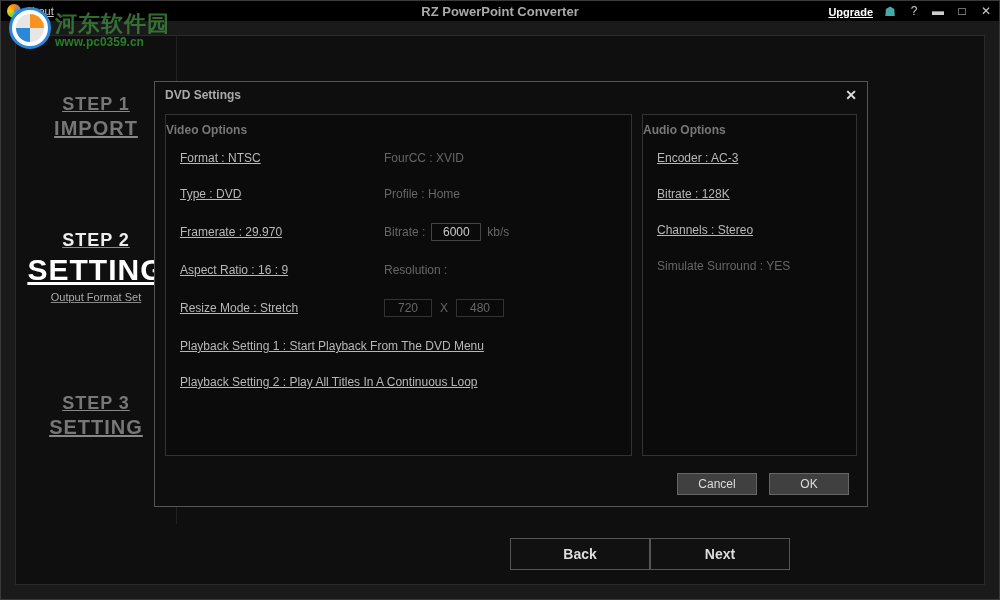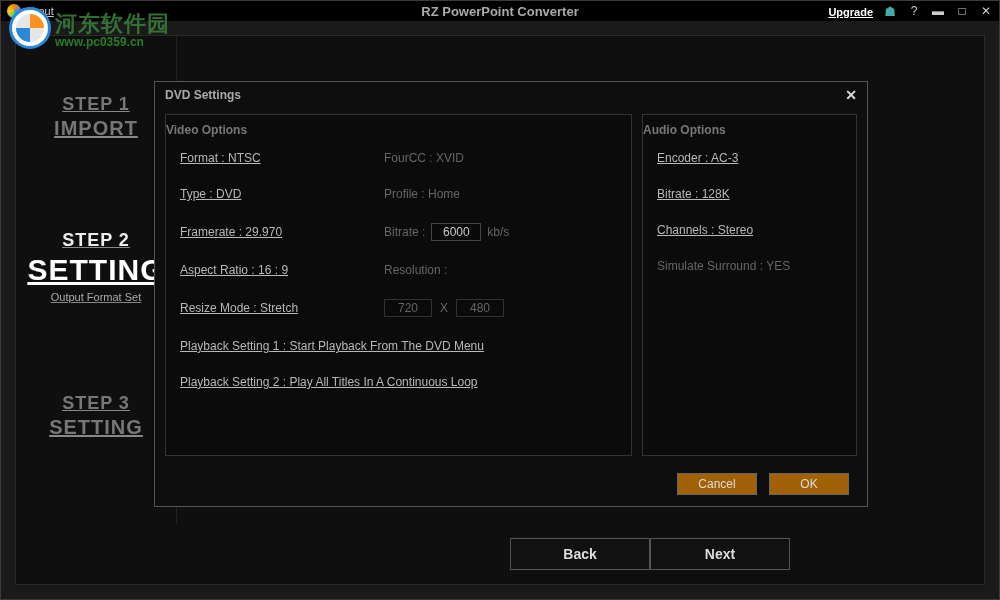--- a/index.html
+++ b/index.html
@@ -125,21 +125,21 @@
     .muted { color:#666; }
     .inp {
       background:#0a0a0a; border:1px solid #444; color:#ccc;
       width:48px; height:18px; font-size:12px; text-align:center;
     }
     .inp-readonly { color:#666; border-color:#333; }
     .dialog-footer {
       height:44px; display:flex; align-items:center; justify-content:flex-end; gap:12px; padding-right:18px;
     }
     .dlg-btn {
-      width:80px; height:22px; border:1px solid #666; background:#a16207; color:#ddd;
+      width:80px; height:22px; border:1px solid #666; background:#404040; color:#ddd;
       font-size:12px; display:flex; align-items:center; justify-content:center; cursor:pointer;
     }
   </style>
 </head>
 <body>
 
 <div class="titlebar">
   <div class="titlebar-left">
     <span class="logo-icon"></span>
     <span class="about-link">About</span>

